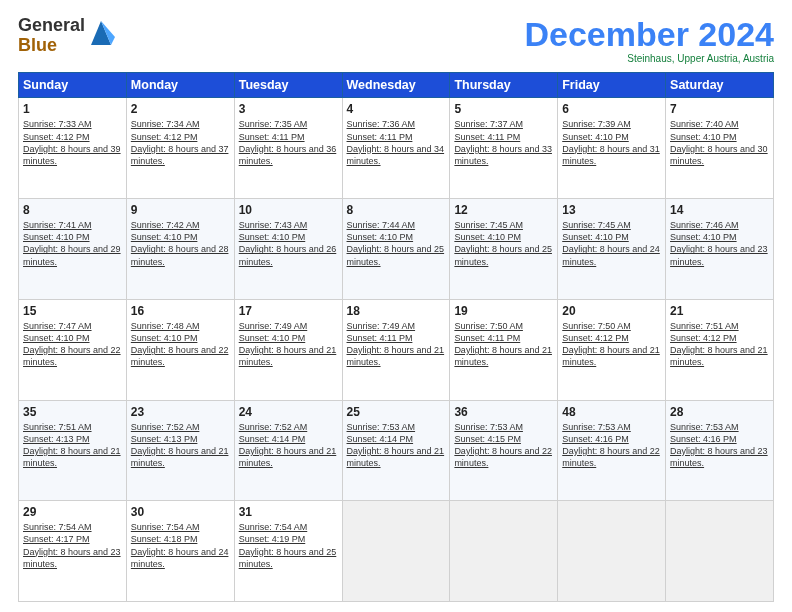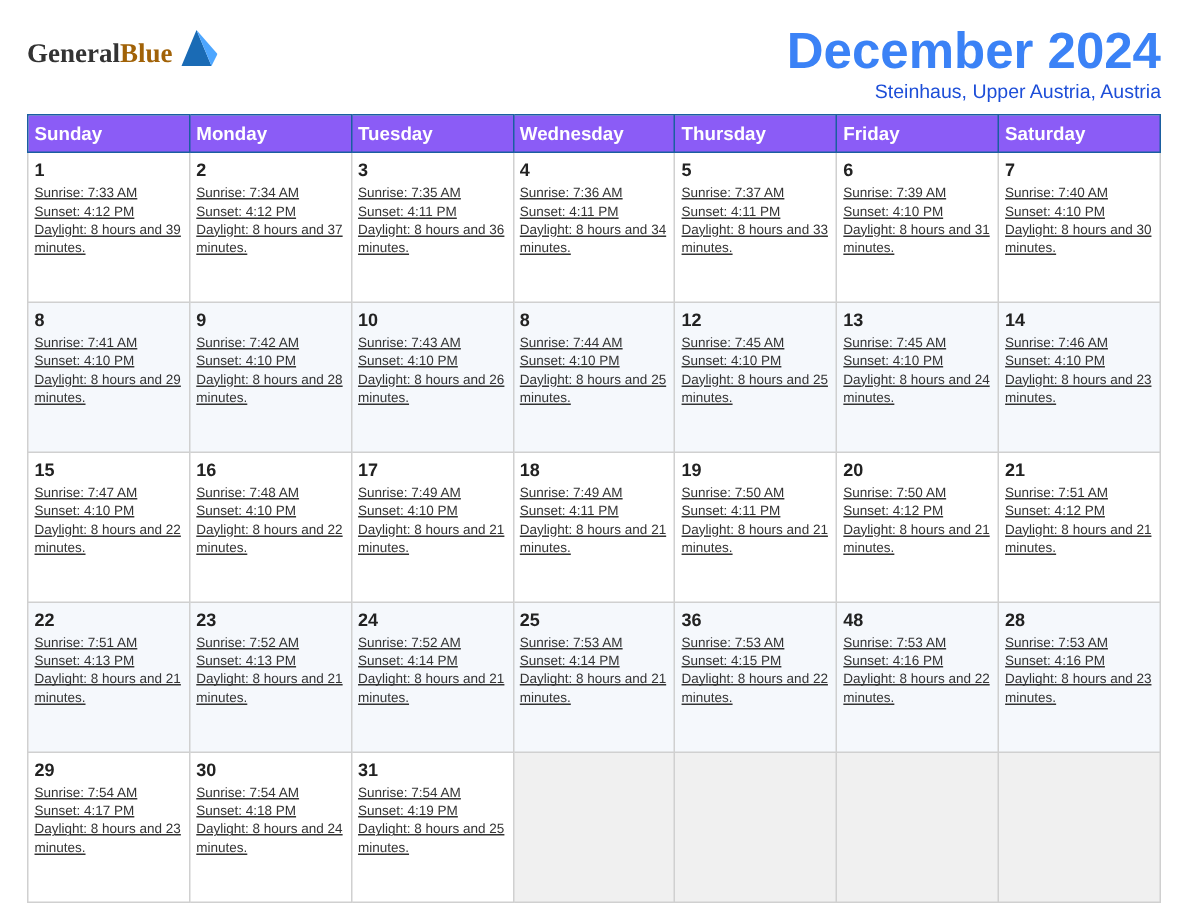--- a/index.html
+++ b/index.html
@@ -22,23 +22,22 @@
       align-items: flex-start;
       justify-content: space-between;
       margin-bottom: 8px;
     }
     .logo {
       display: flex;
       align-items: center;
     }
     .logo-text {
       display: flex;
-      flex-direction: row;
+      flex-direction: column;
       line-height: 1.1;
-      font-family: Liberation Serif, serif;
     }
     .logo-general {
       font-size: 18px;
       font-weight: bold;
       color: #333;
     }
     .logo-blue {
       font-size: 18px;
       font-weight: bold;
       color: #a16207;
@@ -49,31 +48,31 @@
     .title-block {
       text-align: right;
     }
     .month-title {
       font-size: 34px;
       font-weight: bold;
       color: #3b82f6;
       line-height: 1.1;
     }
     .location-title {
-      font-size: 13px;
-      color: #1d4ed8;
+      font-size: 10px;
+      color: #15803d;
     }
     .calendar {
       flex: 1;
       border-collapse: collapse;
       width: 100%;
       table-layout: fixed;
     }
     .calendar th {
-      background-color: #8b5cf6;
+      background-color: #1d4ed8;
       color: #fff;
       font-size: 12.5px;
       font-weight: bold;
       padding: 5px 4px;
       text-align: left;
       border: 1px solid #1a5fa0;
     }
     .calendar td {
       vertical-align: top;
       padding: 4px 4px 3px 4px;
@@ -165,21 +164,21 @@
         <tr>
           <td><span class="day-num">15</span><span class="cell-text">Sunrise: 7:47 AM<br>Sunset: 4:10 PM<br>Daylight: 8 hours and 22 minutes.</span></td>
           <td><span class="day-num">16</span><span class="cell-text">Sunrise: 7:48 AM<br>Sunset: 4:10 PM<br>Daylight: 8 hours and 22 minutes.</span></td>
           <td><span class="day-num">17</span><span class="cell-text">Sunrise: 7:49 AM<br>Sunset: 4:10 PM<br>Daylight: 8 hours and 21 minutes.</span></td>
           <td><span class="day-num">18</span><span class="cell-text">Sunrise: 7:49 AM<br>Sunset: 4:11 PM<br>Daylight: 8 hours and 21 minutes.</span></td>
           <td><span class="day-num">19</span><span class="cell-text">Sunrise: 7:50 AM<br>Sunset: 4:11 PM<br>Daylight: 8 hours and 21 minutes.</span></td>
           <td><span class="day-num">20</span><span class="cell-text">Sunrise: 7:50 AM<br>Sunset: 4:12 PM<br>Daylight: 8 hours and 21 minutes.</span></td>
           <td><span class="day-num">21</span><span class="cell-text">Sunrise: 7:51 AM<br>Sunset: 4:12 PM<br>Daylight: 8 hours and 21 minutes.</span></td>
         </tr>
         <tr>
-          <td><span class="day-num">22</span><span class="cell-text">Sunrise: 7:51 AM<br>Sunset: 4:13 PM<br>Daylight: 8 hours and 21 minutes.</span></td>
+          <td><span class="day-num">35</span><span class="cell-text">Sunrise: 7:51 AM<br>Sunset: 4:13 PM<br>Daylight: 8 hours and 21 minutes.</span></td>
           <td><span class="day-num">23</span><span class="cell-text">Sunrise: 7:52 AM<br>Sunset: 4:13 PM<br>Daylight: 8 hours and 21 minutes.</span></td>
           <td><span class="day-num">24</span><span class="cell-text">Sunrise: 7:52 AM<br>Sunset: 4:14 PM<br>Daylight: 8 hours and 21 minutes.</span></td>
           <td><span class="day-num">25</span><span class="cell-text">Sunrise: 7:53 AM<br>Sunset: 4:14 PM<br>Daylight: 8 hours and 21 minutes.</span></td>
           <td><span class="day-num">36</span><span class="cell-text">Sunrise: 7:53 AM<br>Sunset: 4:15 PM<br>Daylight: 8 hours and 22 minutes.</span></td>
           <td><span class="day-num">48</span><span class="cell-text">Sunrise: 7:53 AM<br>Sunset: 4:16 PM<br>Daylight: 8 hours and 22 minutes.</span></td>
           <td><span class="day-num">28</span><span class="cell-text">Sunrise: 7:53 AM<br>Sunset: 4:16 PM<br>Daylight: 8 hours and 23 minutes.</span></td>
         </tr>
         <tr>
           <td><span class="day-num">29</span><span class="cell-text">Sunrise: 7:54 AM<br>Sunset: 4:17 PM<br>Daylight: 8 hours and 23 minutes.</span></td>
           <td><span class="day-num">30</span><span class="cell-text">Sunrise: 7:54 AM<br>Sunset: 4:18 PM<br>Daylight: 8 hours and 24 minutes.</span></td>

